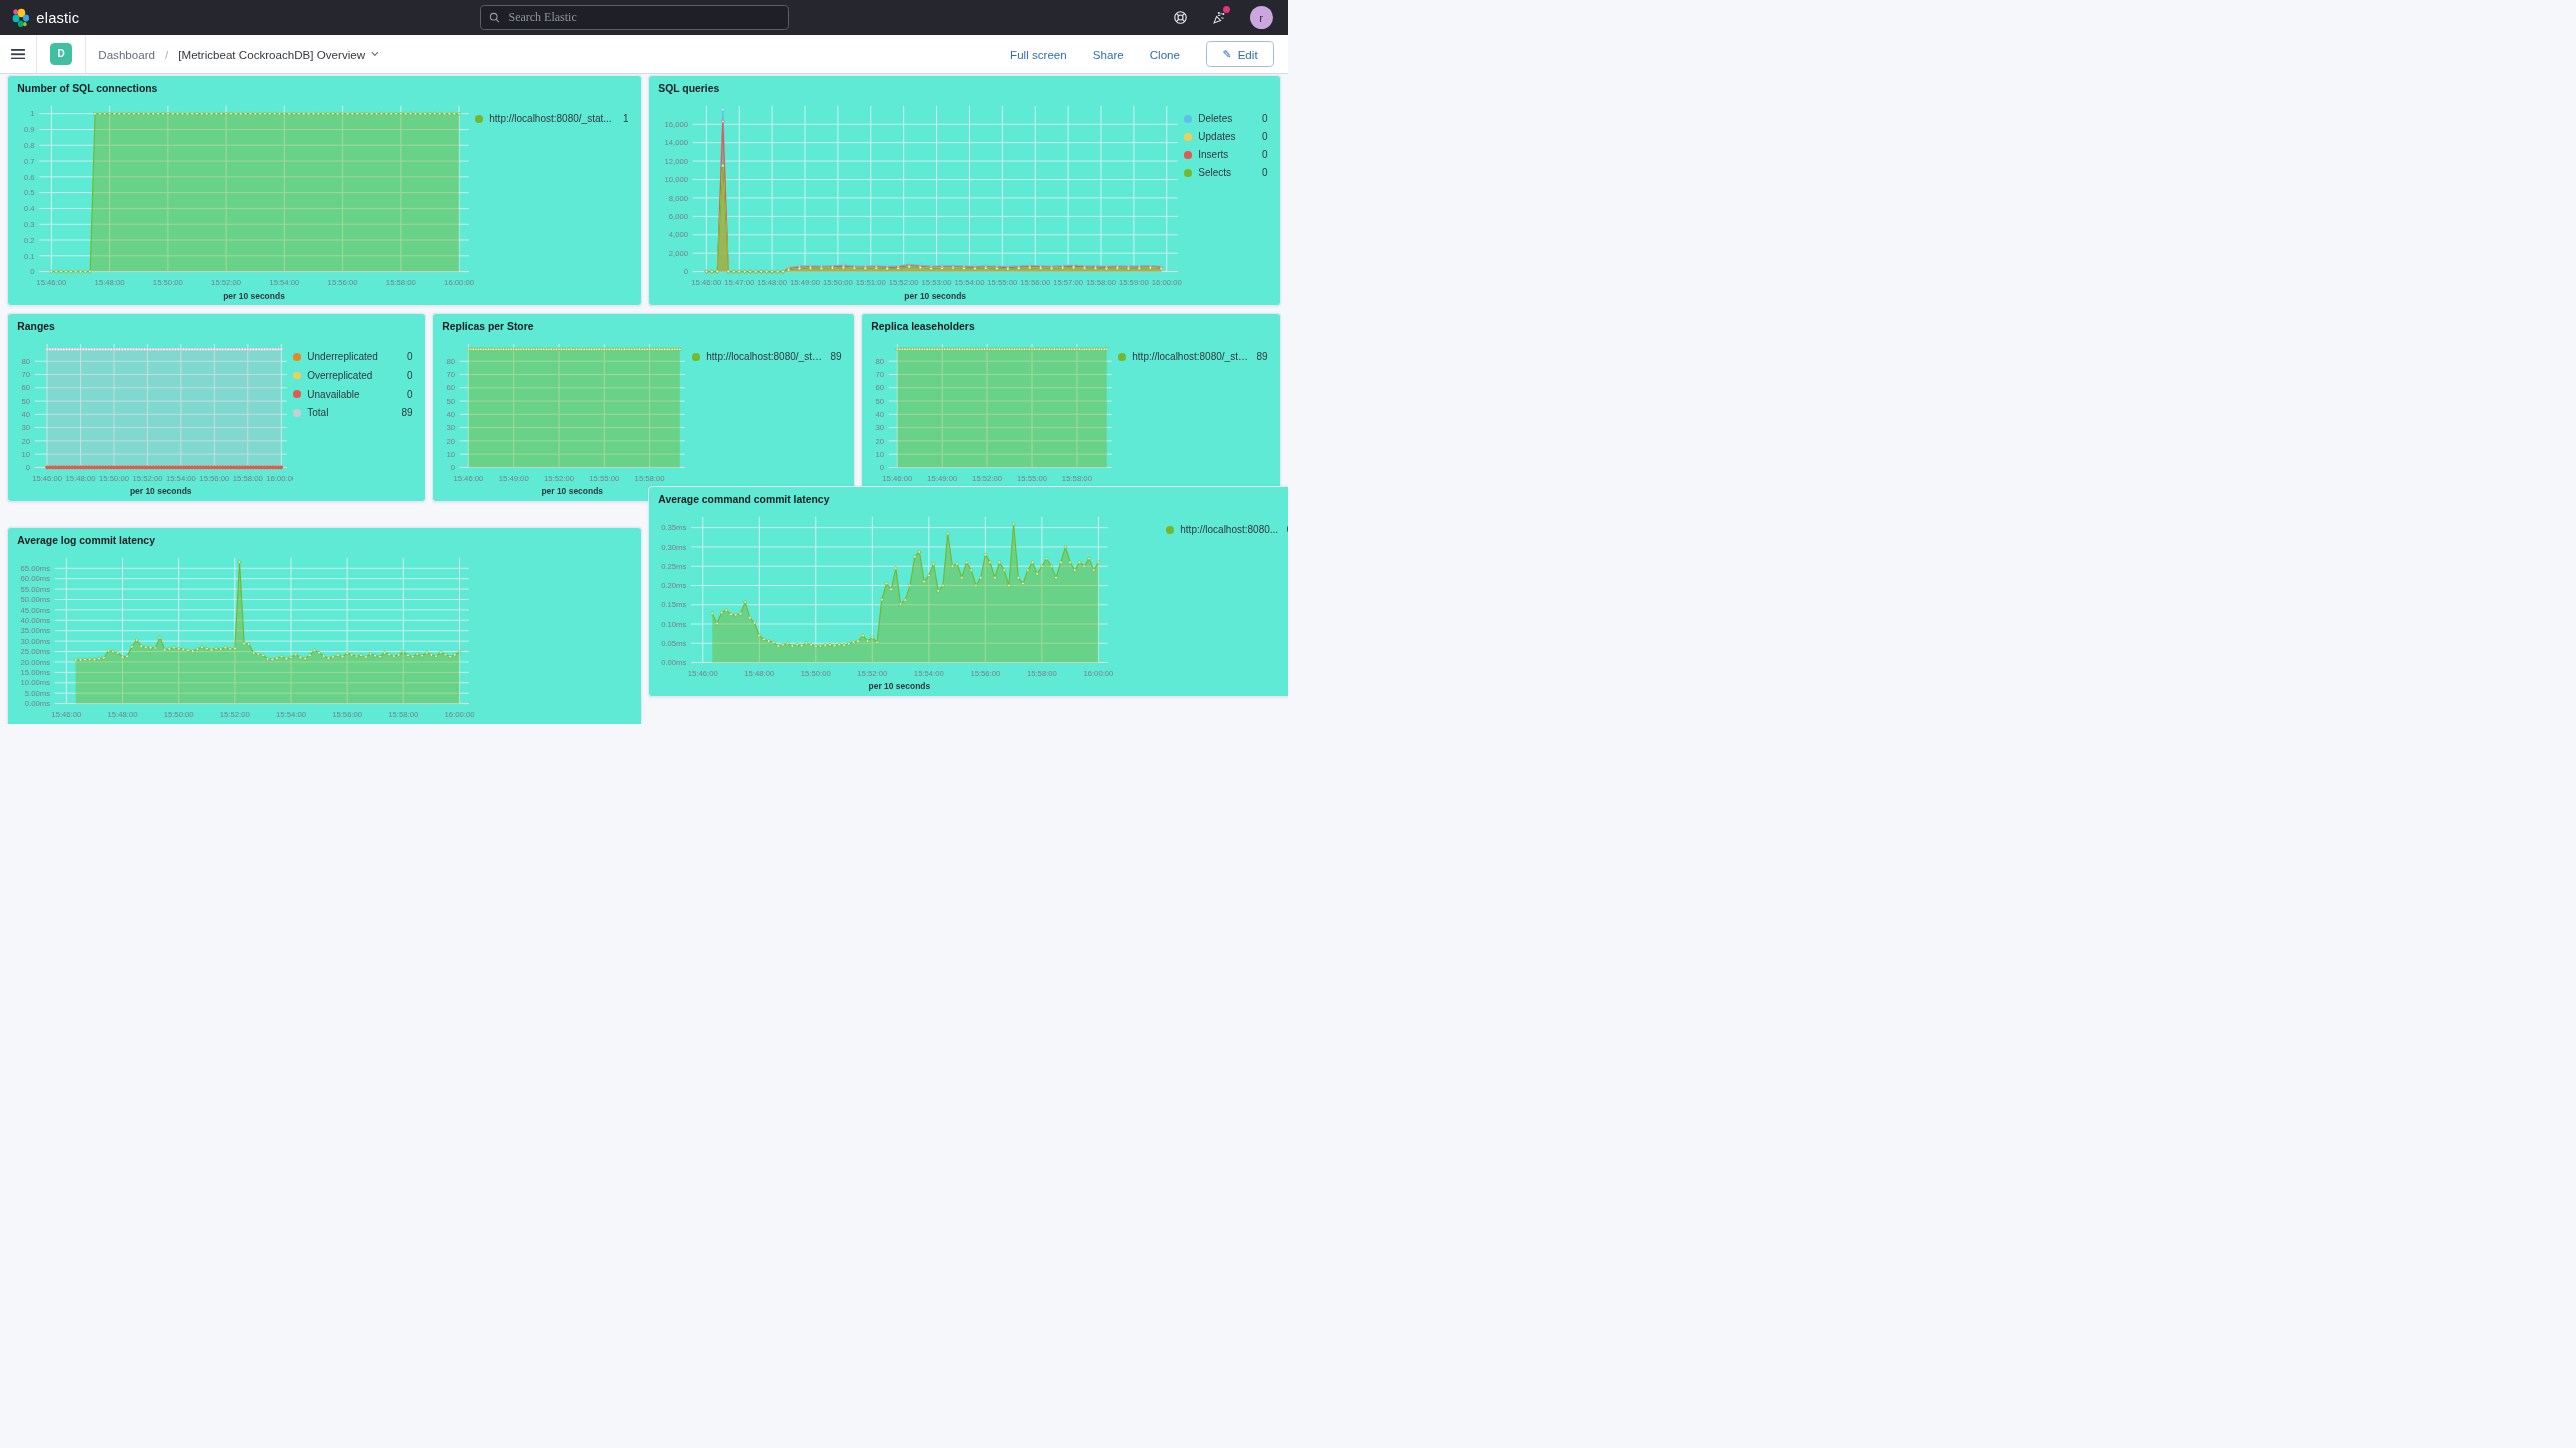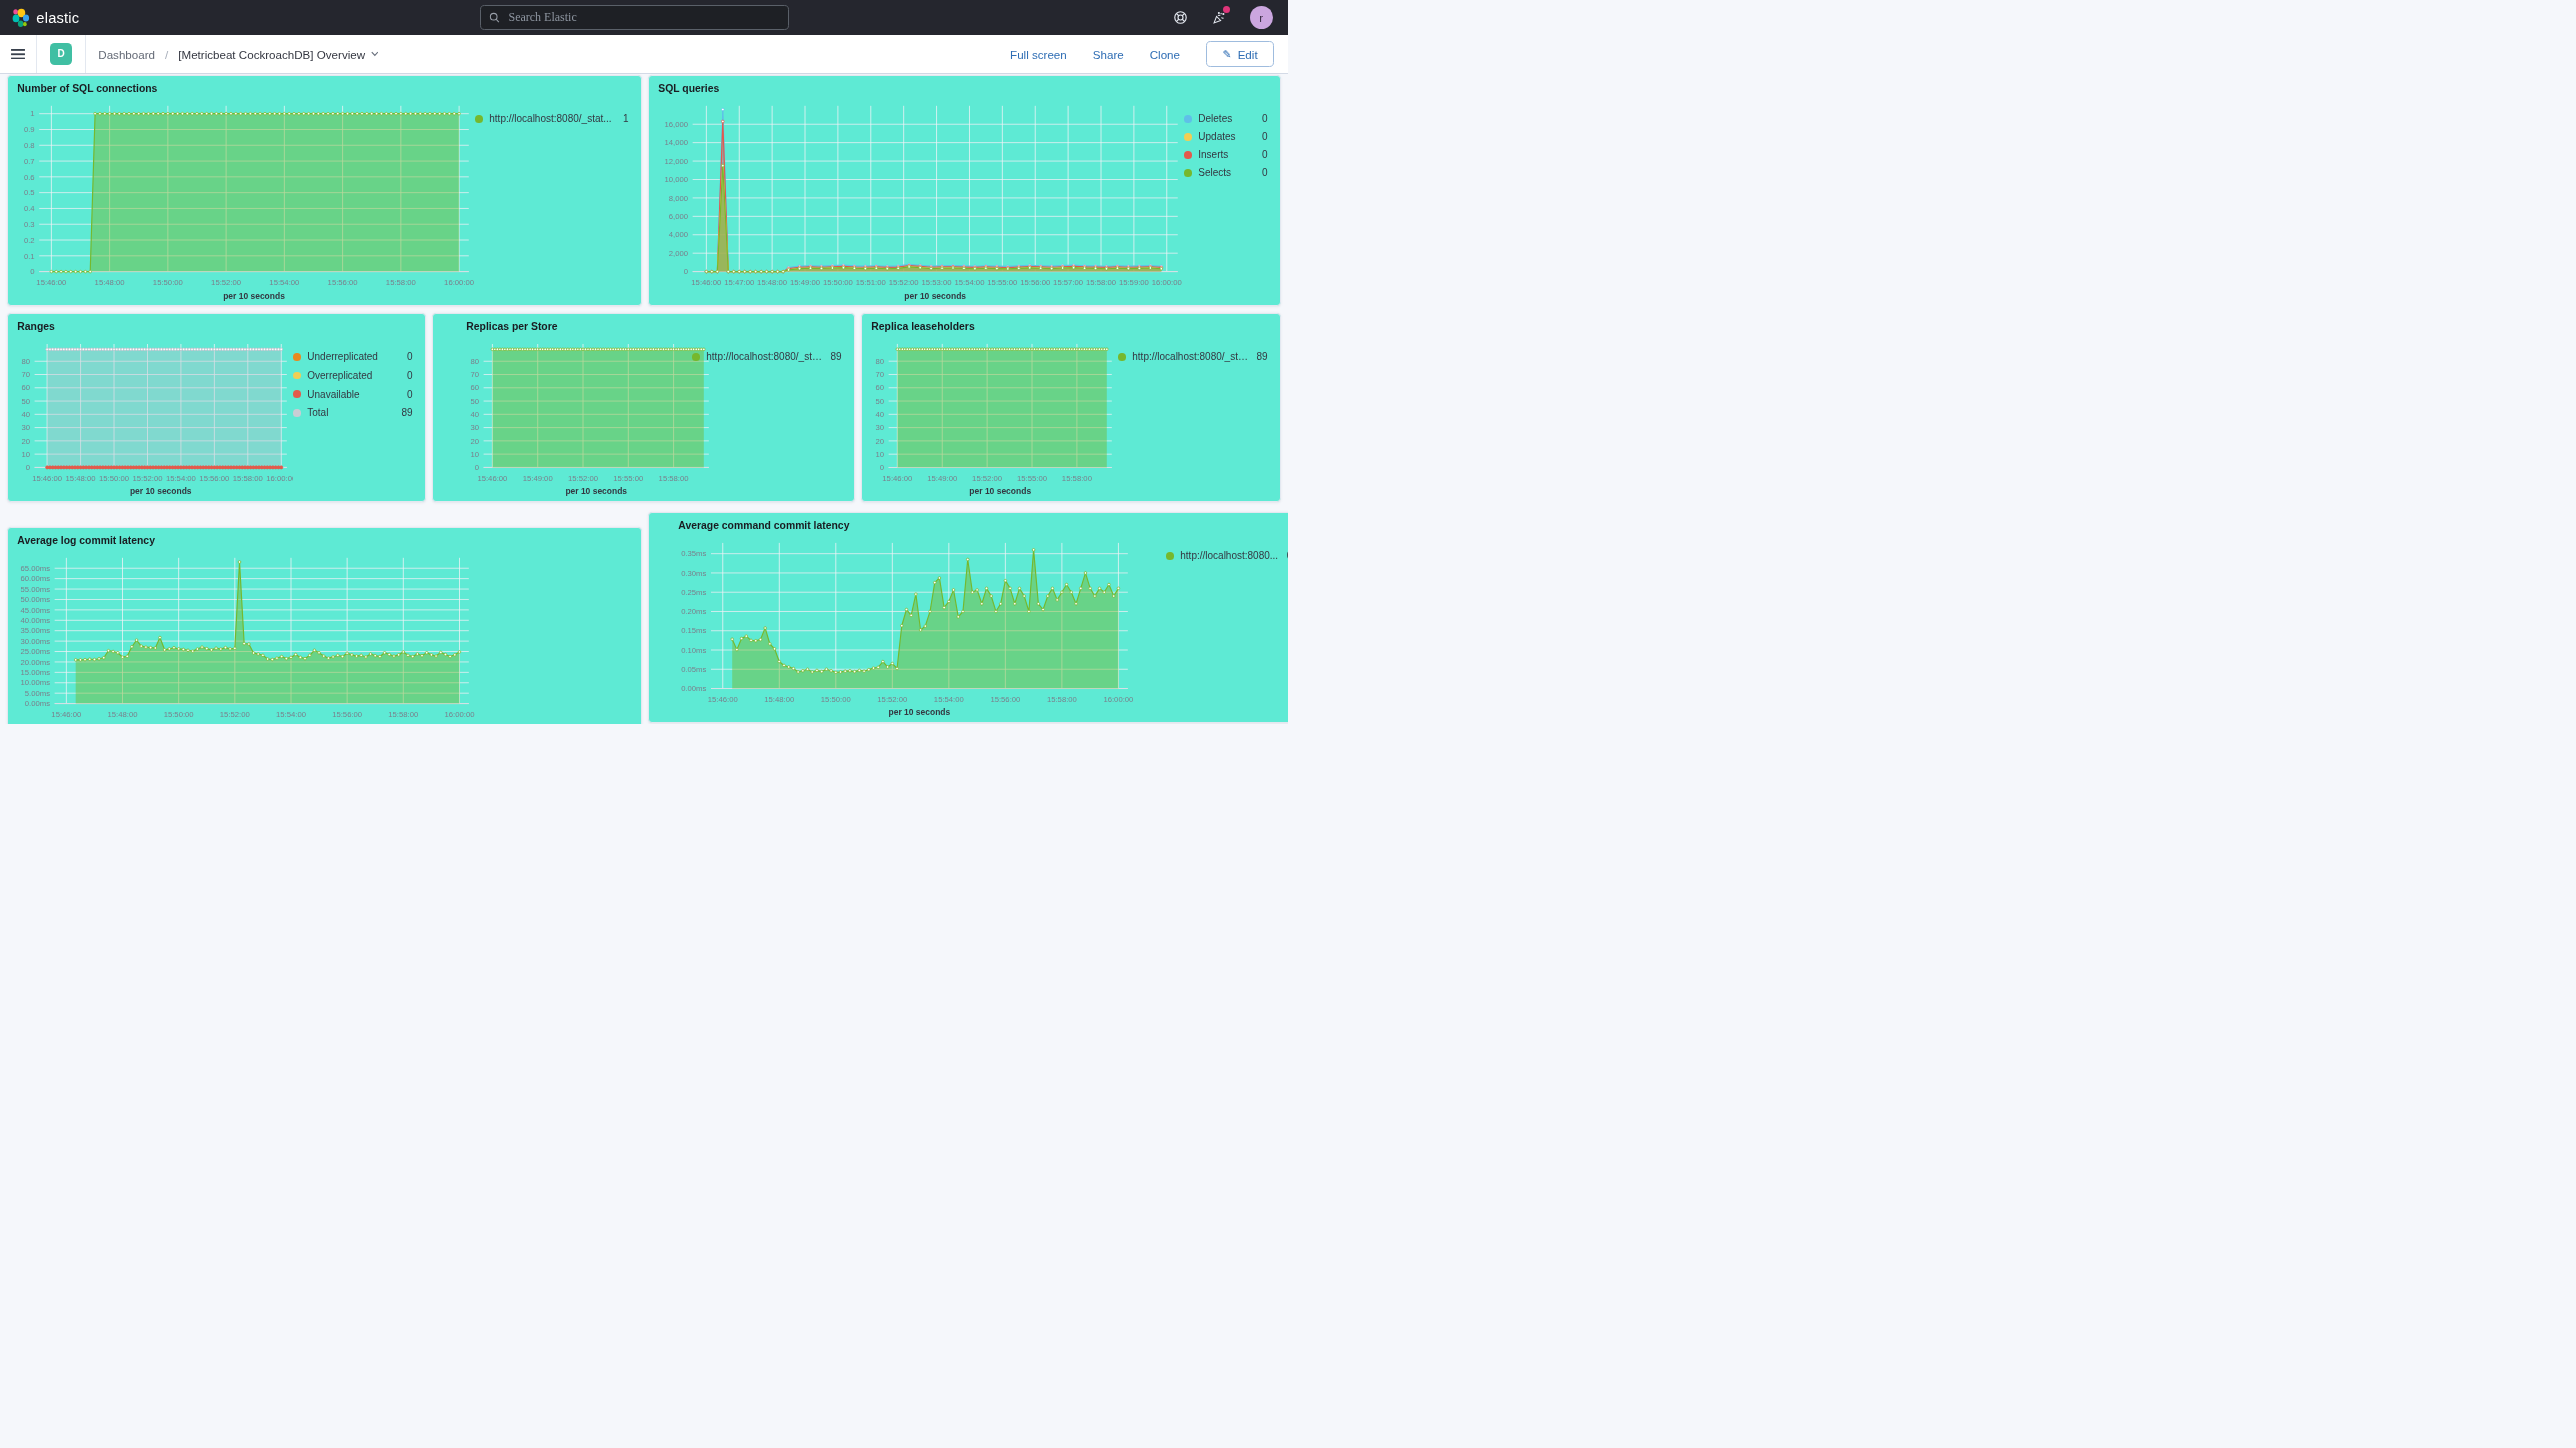--- a/index.html
+++ b/index.html
@@ -64,24 +64,24 @@
   .chart-body { flex:1; display:flex; min-height:0; padding:0 3.1px 1.5px 4.6px; }
   .plot { flex:1; min-width:0; }
   .legend { flex:none; padding:18.5px 9.3px 0 1.5px; display:flex; flex-direction:column; gap:6.2px; }
   .li { display:flex; align-items:center; font-size:10px; color:#343741; cursor:pointer; }
   .dot { width:7.7px; height:7.7px; border-radius:50%; margin-right:6.2px; flex:none; }
   .ll { white-space:nowrap; overflow:hidden; text-overflow:ellipsis; }
   .lv { margin-left:auto; padding-left:7.7px; }
   .p1 { left:7px;    top:75px;  width:635px; height:231px; }
   .p2 { left:648px;  top:75px;  width:633px; height:231px; }
   .p3 { left:7px;    top:313px; width:419px; height:189px; }
-  .p4 { left:432px;  top:313px; width:423px; height:189px;padding-left:24px; }
+  .p4 { left:432px;  top:313px; width:423px; height:189px; }
   .p5 { left:861px; top:313px; width:420px; height:189px; }
   .p6 { left:7px;    top:527px; width:635px; height:211px; }
-  .p7 { left:648px;  top:512px; width:685px; height:211px;padding-left:20px; }
+  .p7 { left:648px;  top:486px; width:685px; height:211px; }
   .p1 .legend { width:164px; }
   .p2 .legend { width:94px; gap:7px; }
   .p3 .legend { width:130px; gap:7.7px; }
   .p4 .legend { width:160px; }
   .p5 .legend { width:160px; }
   .p6 .legend { width:164px; }
   .p7 .legend { width:164px; }
   .tk { font-family:"Liberation Sans",sans-serif; font-size:10px; fill:#7A808C; }
   .xt { font-family:"Liberation Sans",sans-serif; font-size:11px; font-weight:bold; fill:#343741; }
 </style>

